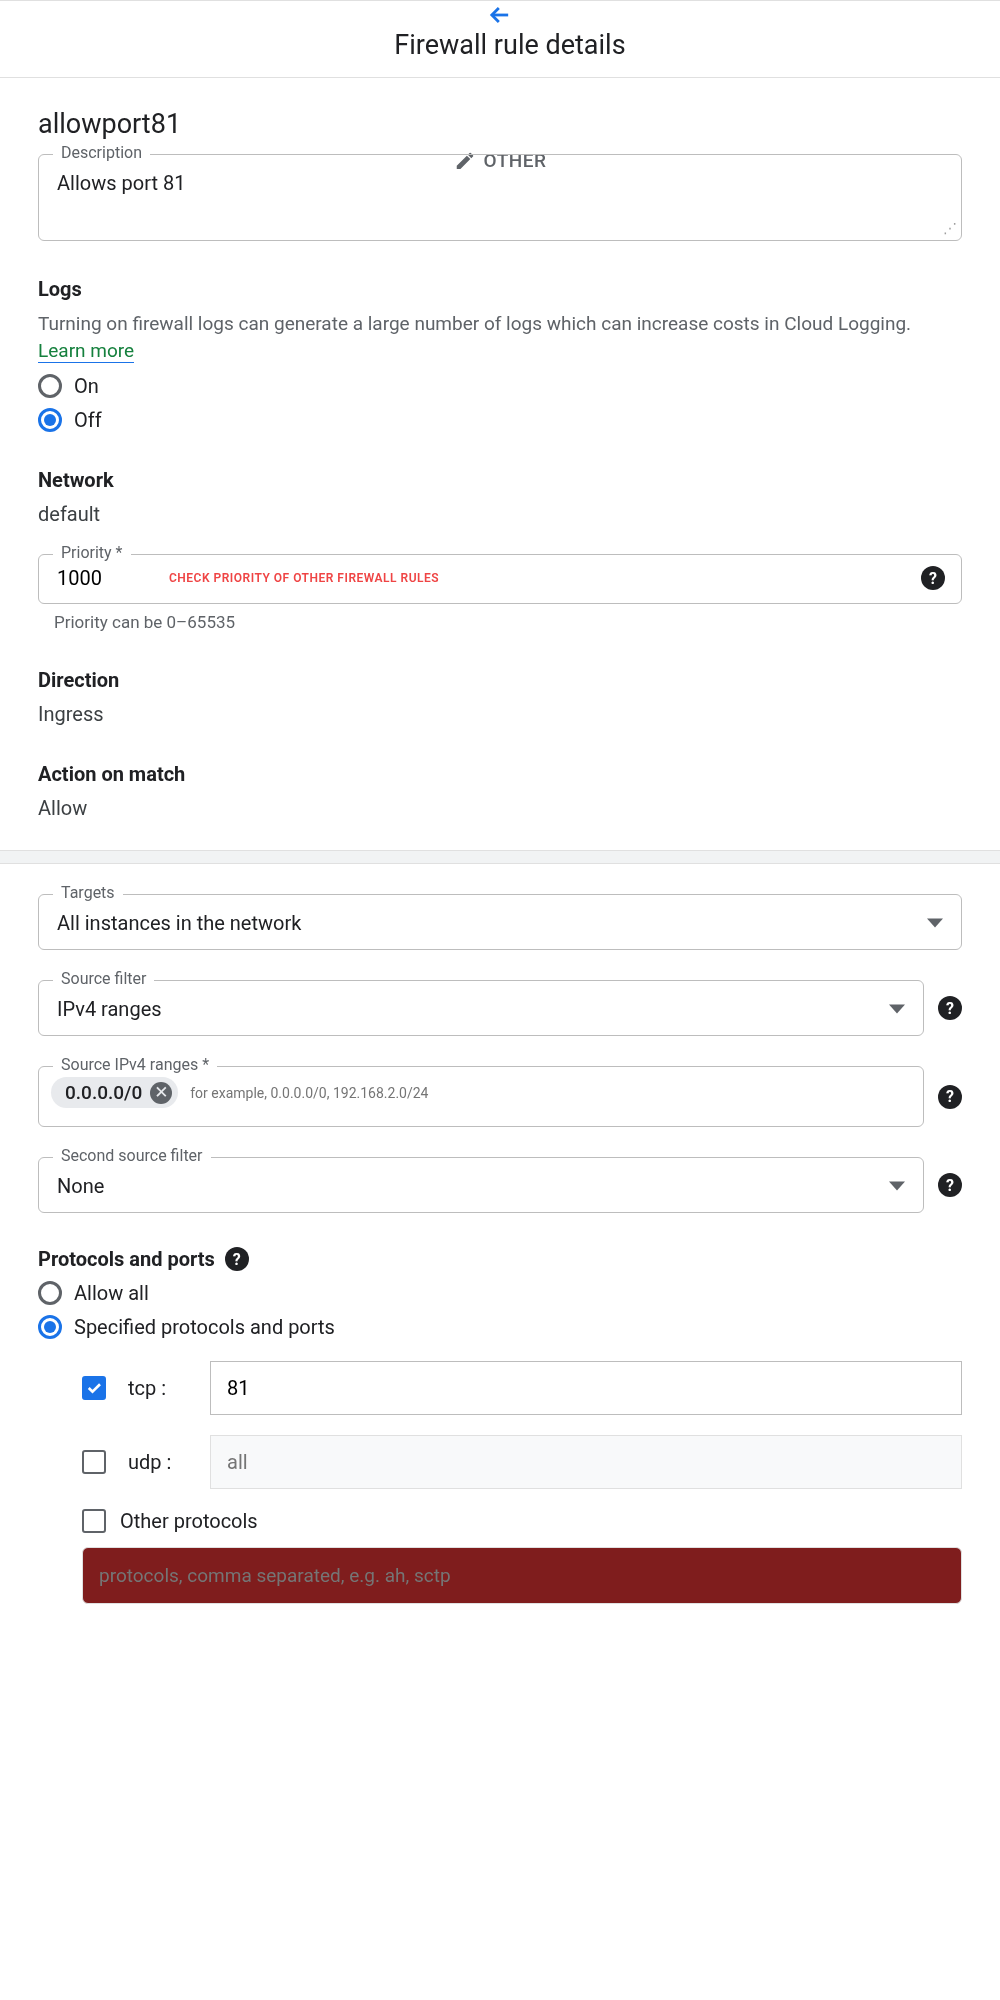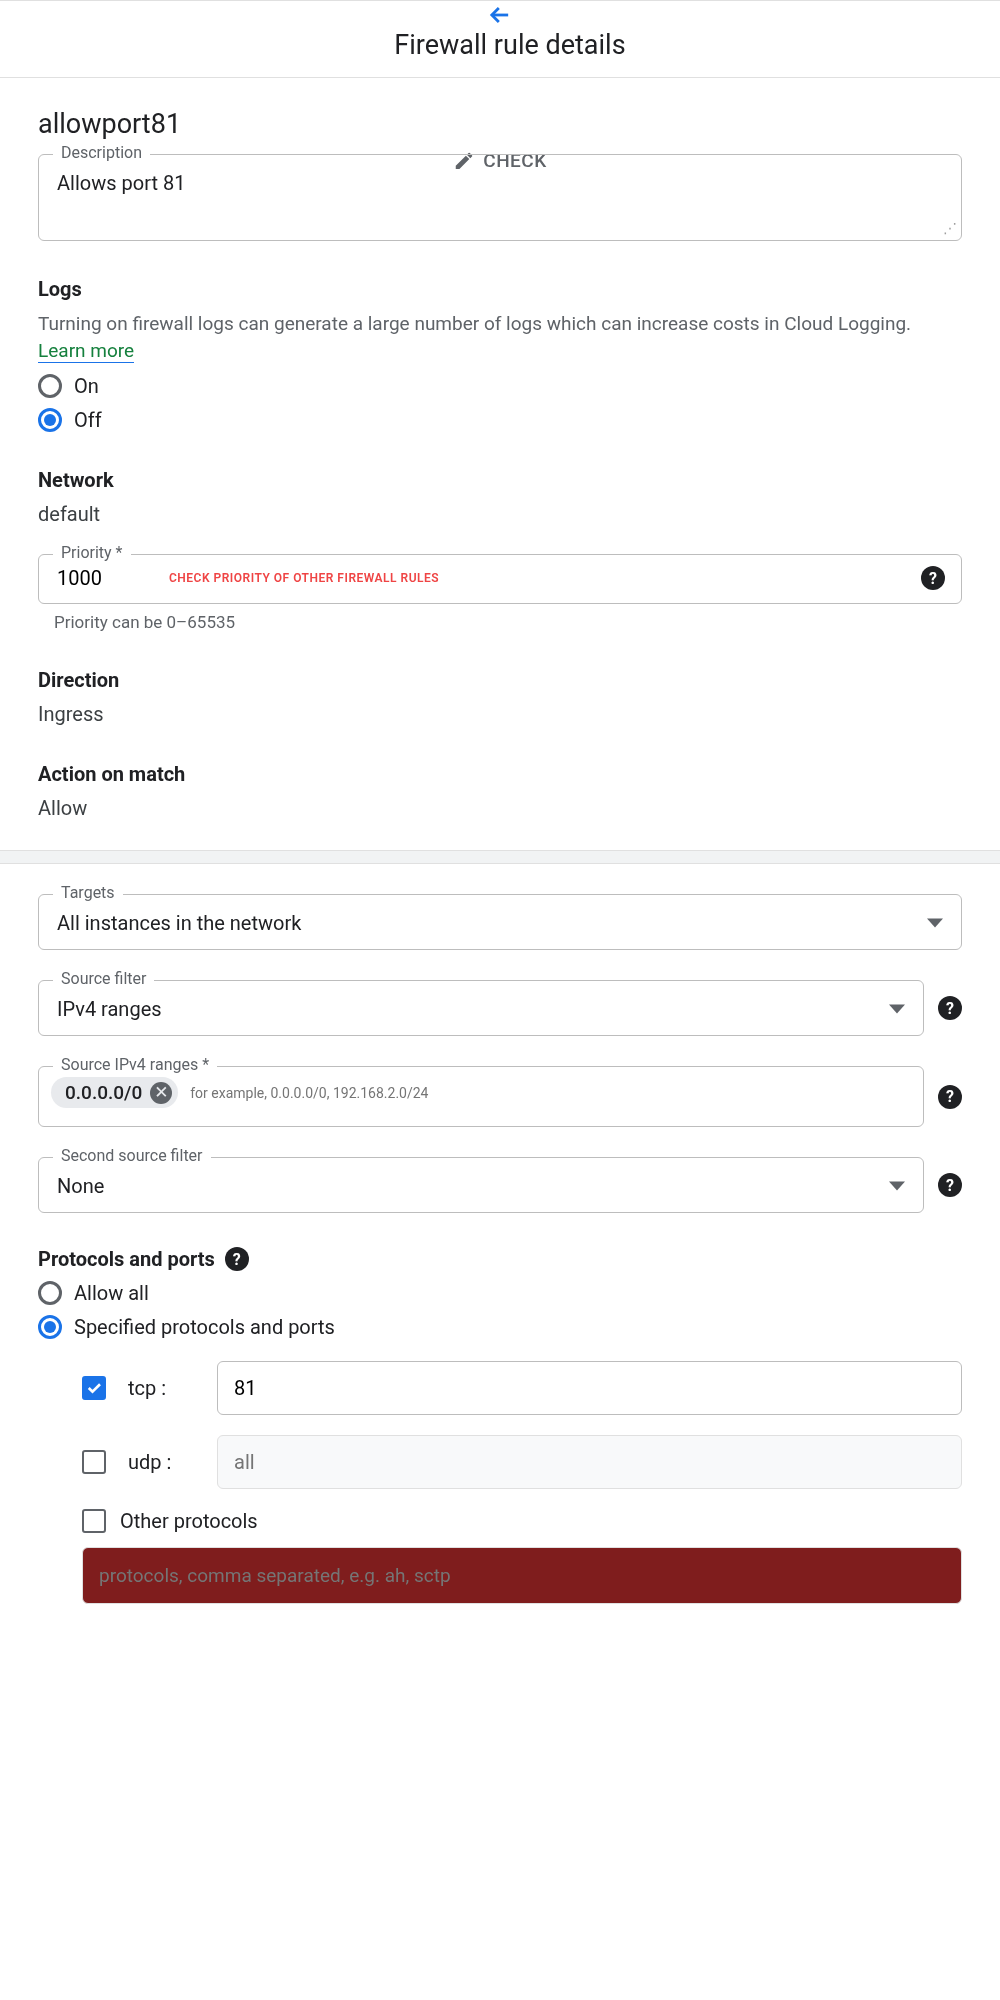--- a/index.html
+++ b/index.html
@@ -150,22 +150,22 @@
   .proto-grid { margin: 22px 0 0 44px; }
   .proto-row { display:flex; align-items:center; gap:22px; margin-top: 20px; }
   .checkbox {
     width:24px; height:24px; border:2.4px solid #5f6368; border-radius:3px;
     display:flex; align-items:center; justify-content:center; cursor:pointer; flex:0 0 auto;
   }
   .checkbox.checked { background:#1a73e8; border-color:#1a73e8; }
   .checkbox.checked svg { width:18px; height:18px; color:#fff;}
   .proto-label { font-size:20px; min-width:60px;}
   .proto-input {
-    flex:1; border:1px solid #bdbdbd; border-radius:6px;
-    padding: 14px 16px; font:inherit; font-size:20px; outline:none;margin-left:7px;
+    flex:1; border:1px solid #bdbdbd; border-radius:0;
+    padding: 14px 16px; font:inherit; font-size:20px; outline:none;
   }
   .proto-input.disabled { background:#f8f9fa; color:#9aa0a6; border-color:#e0e0e0;}
   .other-input {
     margin: 14px 0 0 0; width: 100%;
     border:1px solid #e0e0e0; background:#7f1d1d; border-radius:6px;
     padding: 16px; font:inherit; font-size:19px; color:#9aa0a6;
   }
 </style>
 </head>
 <body>
@@ -178,21 +178,21 @@
           <path d="M19 12H5"></path>
           <path d="M11 18l-6-6 6-6"></path>
         </svg>
     </div>
     <div class="header-title">Firewall rule details</div>
     <div class="header-spacer"></div>
     <div class="hbtn">
       <svg viewBox="0 0 24 24" fill="currentColor">
           <path d="M3 17.25V21h3.75L17.81 9.94l-3.75-3.75L3 17.25zM20.71 7.04a1 1 0 0 0 0-1.41l-2.34-2.34a1 1 0 0 0-1.41 0l-1.83 1.83 3.75 3.75 1.83-1.83z"></path>
         </svg>
-      <span>CHECK</span>
+      <span>OTHER</span>
     </div>
     <div class="hbtn delete">
       <svg viewBox="0 0 24 24" fill="currentColor">
           <path d="M6 7h12v13a2 2 0 0 1-2 2H8a2 2 0 0 1-2-2V7zm3-4h6l1 2h4v2H4V5h4l1-2z"></path>
         </svg>
       <span>DELETE</span>
     </div>
   </div>
 
   <div class="body">

